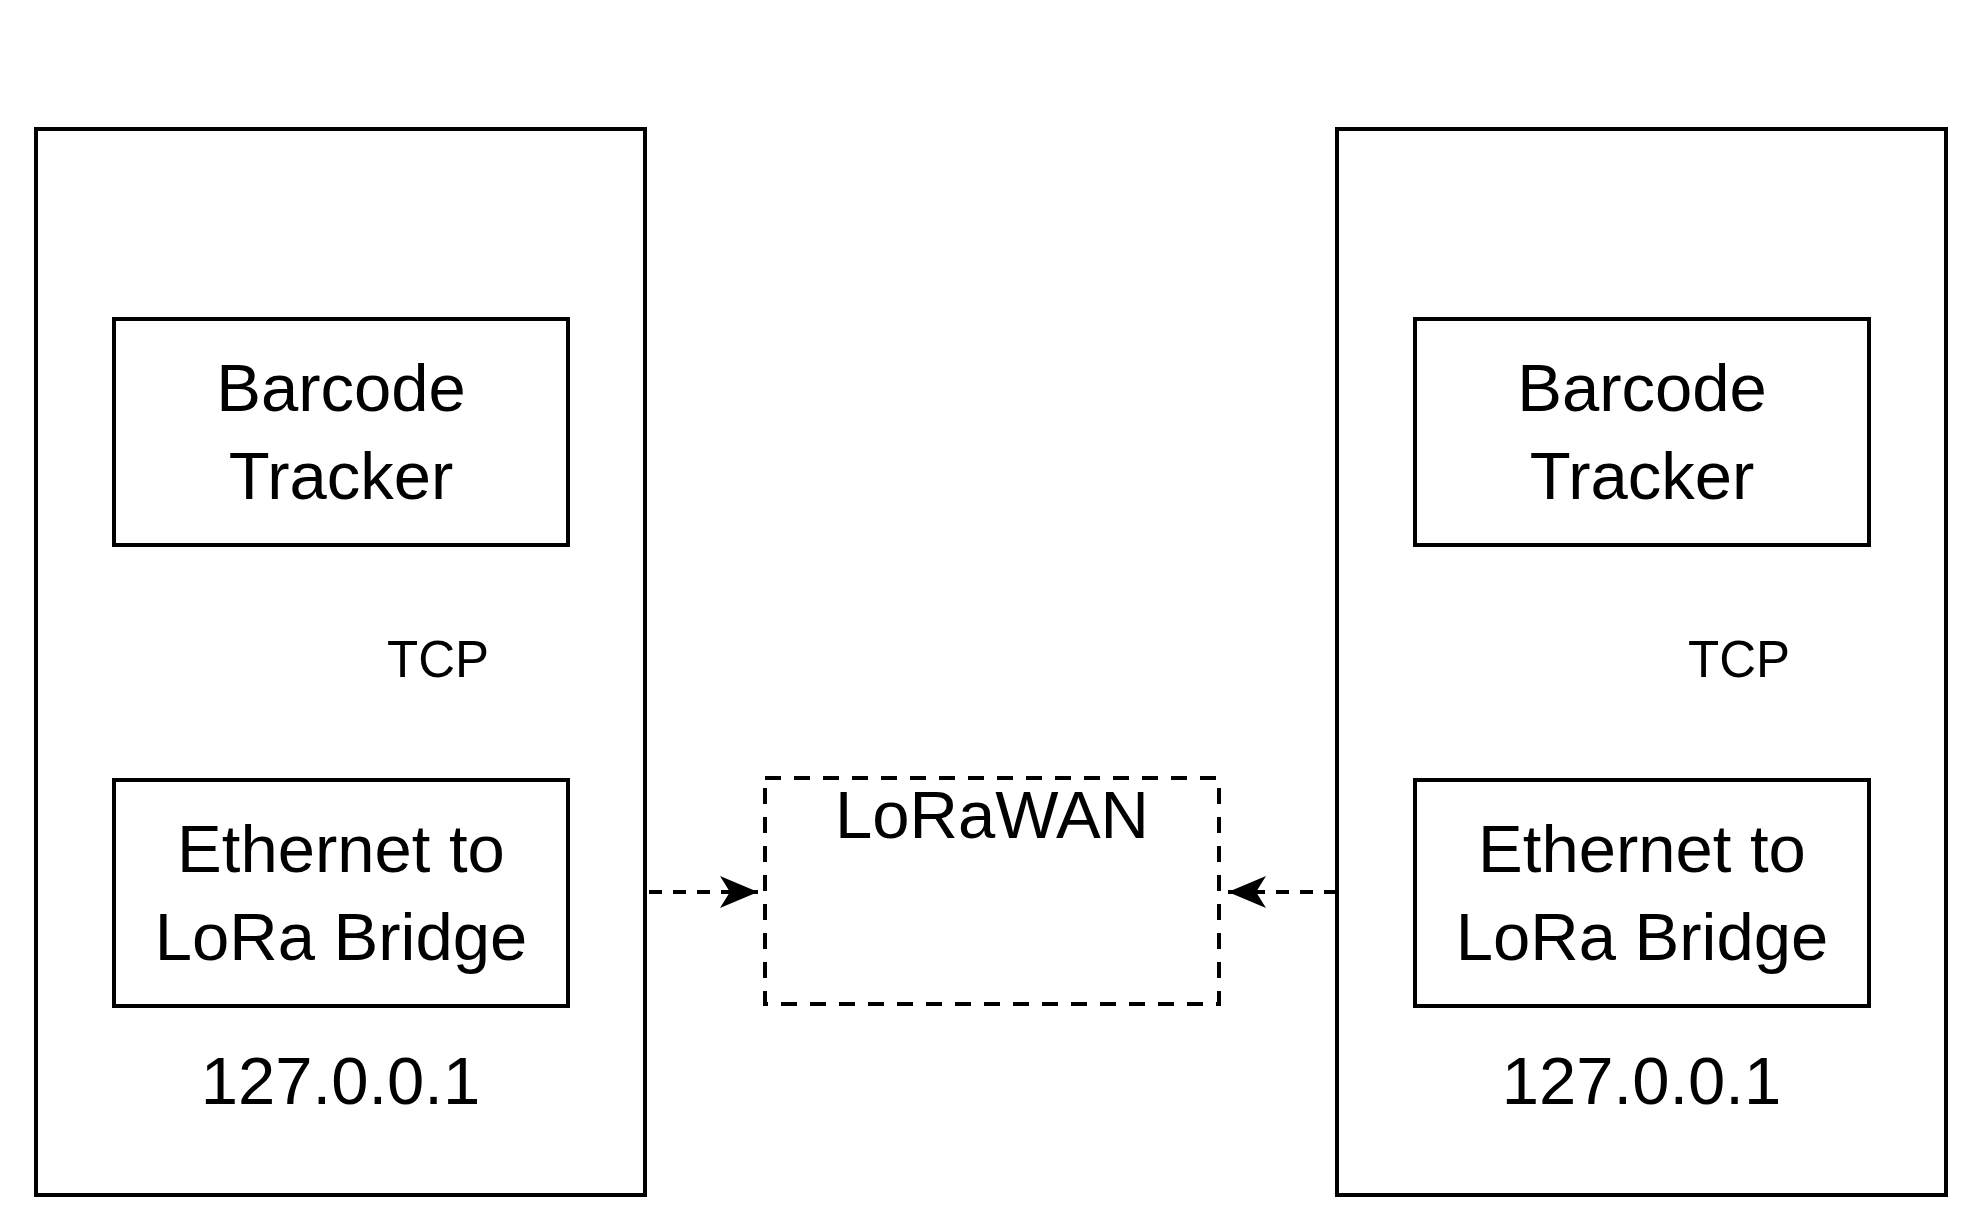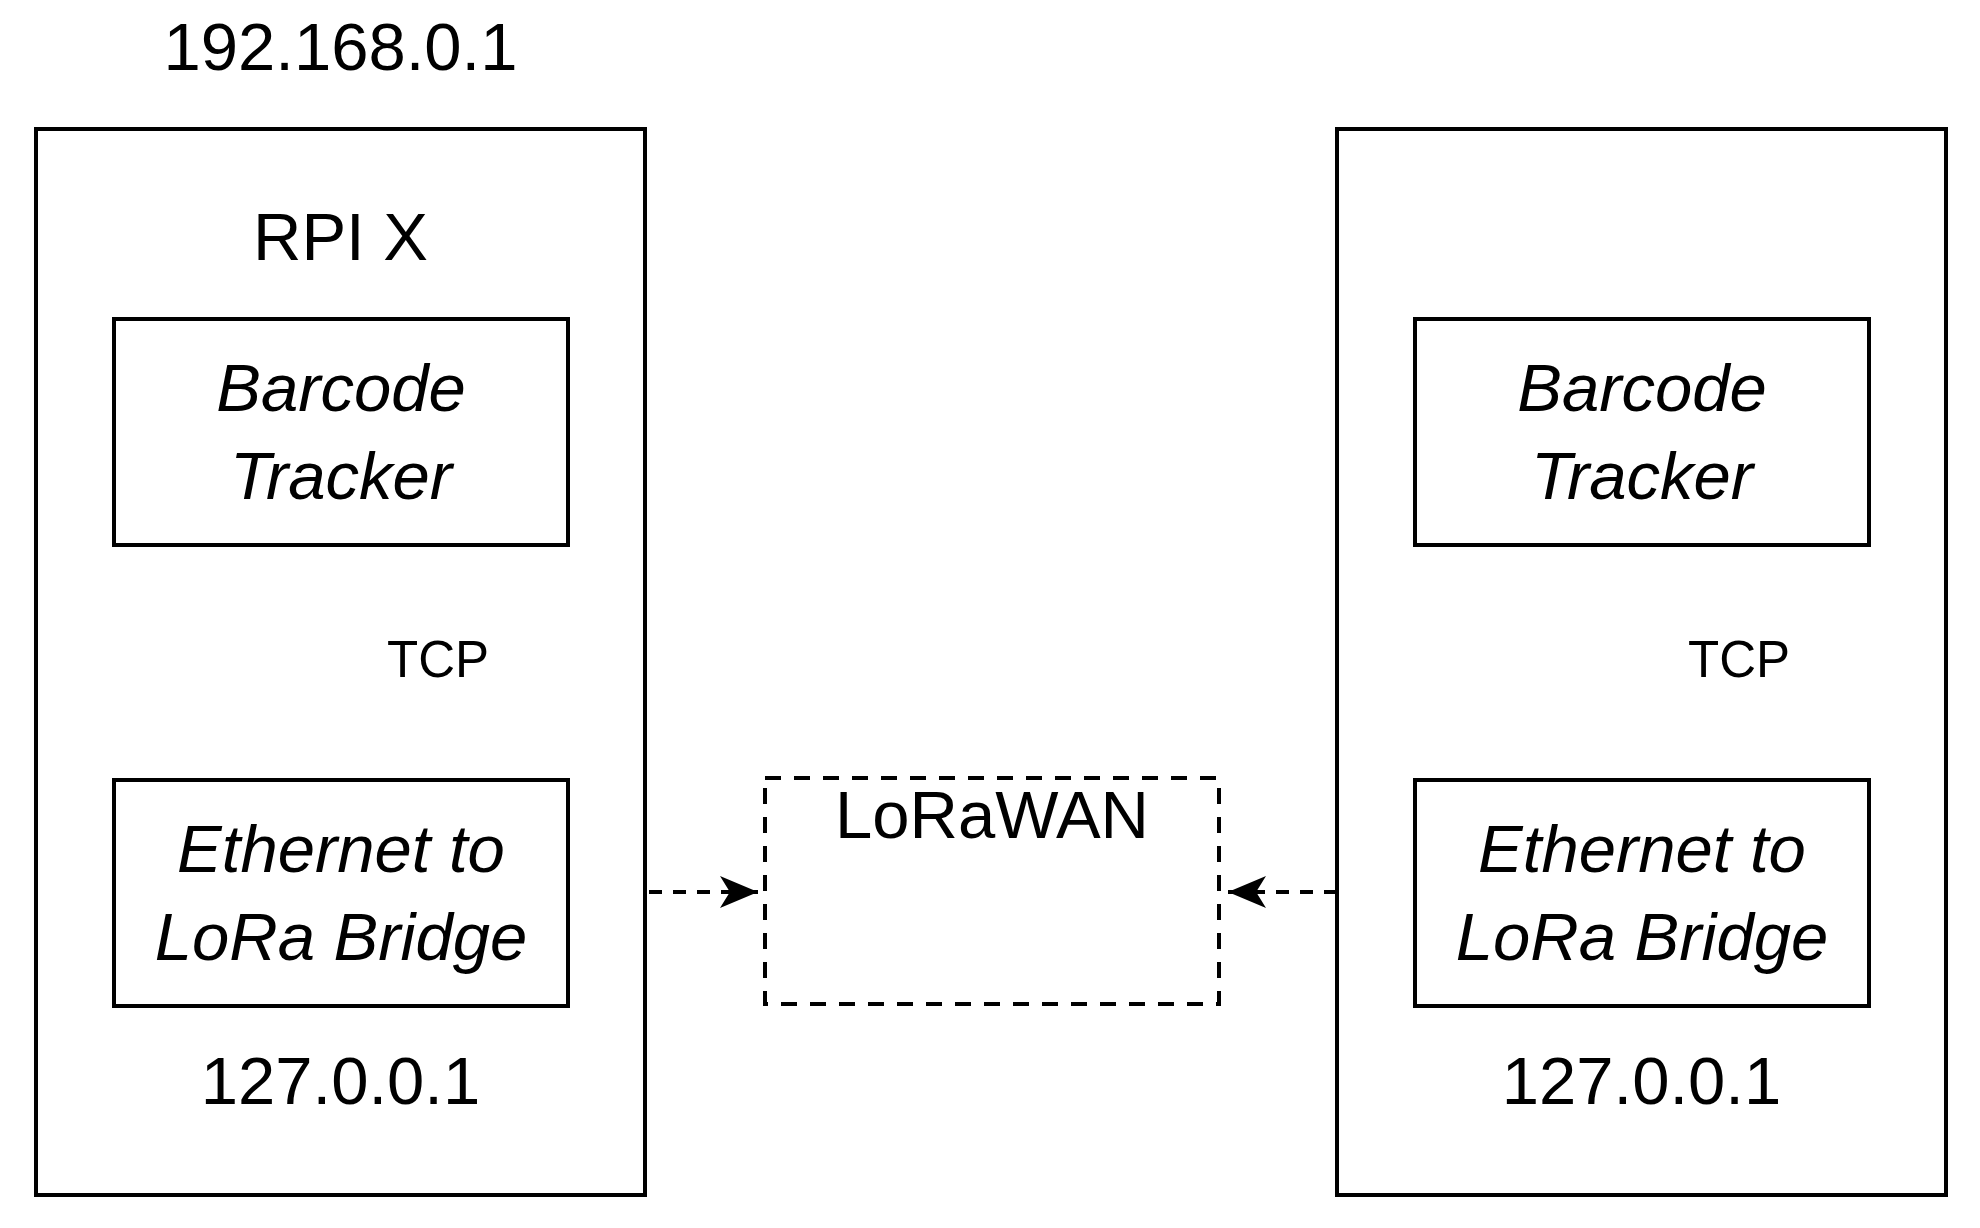--- a/index.html
+++ b/index.html
@@ -21,21 +21,20 @@
     line-height: 78px;
   }
   .box {
     position: absolute;
     border: 4px solid #000000;
     box-sizing: border-box;
     background: #ffffff;
     display: flex;
     align-items: center;
     justify-content: center;
-    font-style: italic;
   }
   .box .box-label {
     font-size: 67px;
     line-height: 88px;
     text-align: center;
     white-space: pre-line;
   }
   .outer-box {
     position: absolute;
     border: 4px solid #000000;
@@ -80,25 +79,23 @@
 
     <line x1="1642" y1="552" x2="1642" y2="772" stroke="#000000" stroke-width="3.5" marker-start="url(#ah)" marker-end="url(#ah)"></line>
 
     <rect x="765" y="778" width="454" height="226" fill="none" stroke="#000000" stroke-width="4" stroke-dasharray="16 13"></rect>
 
     <line x1="577" y1="892" x2="758" y2="892" stroke="#000000" stroke-width="4" stroke-dasharray="13 11" marker-start="url(#ah)" marker-end="url(#ah)"></line>
 
     <line x1="1228" y1="892" x2="1406" y2="892" stroke="#000000" stroke-width="4" stroke-dasharray="13 11" marker-start="url(#ah)" marker-end="url(#ah)"></line>
   </svg>
 
-  <div class="label" style="left:34px; top:8px; width:613px;">192.168.0.1</div>
 
   <div class="outer-box" style="left:34px; top:127px; width:613px; height:1070px;"></div>
 
-  <div class="label" style="left:34px; top:198px; width:613px;">RPI X</div>
 
   <div class="box" style="left:112px; top:317px; width:458px; height:230px;">
     <div class="box-label">Barcode
 Tracker</div>
   </div>
 
   <div class="tcp-label" style="left:387px; top:621px;">TCP</div>
 
   <div class="box" style="left:112px; top:778px; width:458px; height:230px;">
     <div class="box-label">Ethernet to

